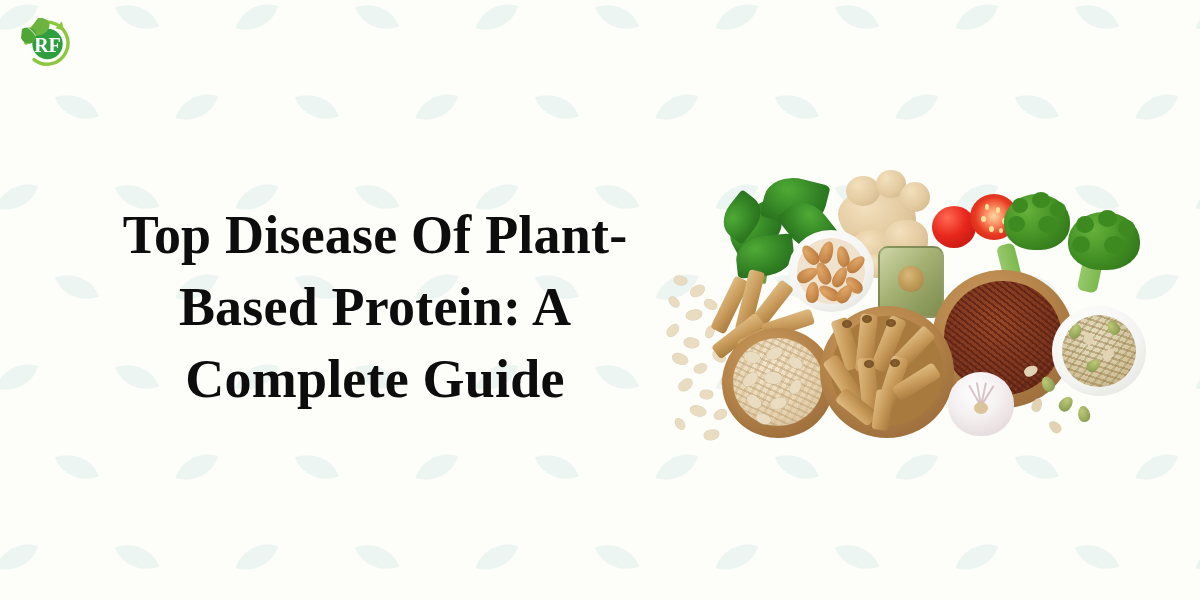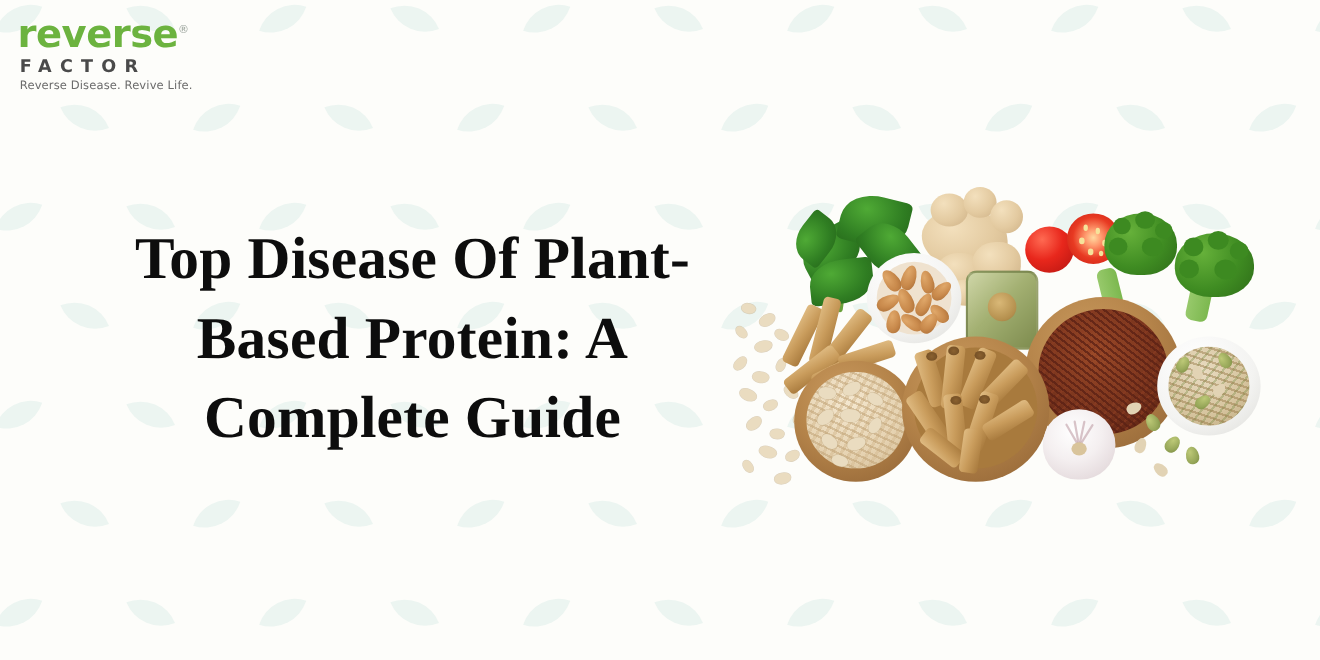--- a/index.html
+++ b/index.html
@@ -329,26 +329,38 @@
       <div class="wm-leaf" style="background: rgb(236, 245, 241); left: 600px; top: 540px; transform: rotate(-22deg);"></div>
       <div class="wm-leaf alt" style="background: rgb(236, 245, 241); left: 720px; top: 540px; transform: rotate(18deg);"></div>
       <div class="wm-leaf" style="background: rgb(236, 245, 241); left: 840px; top: 540px; transform: rotate(-22deg);"></div>
       <div class="wm-leaf alt" style="background: rgb(236, 245, 241); left: 960px; top: 540px; transform: rotate(18deg);"></div>
       <div class="wm-leaf" style="background: rgb(236, 245, 241); left: 1080px; top: 540px; transform: rotate(-22deg);"></div>
       <div class="wm-leaf alt" style="background: rgb(236, 245, 241); left: 1200px; top: 540px; transform: rotate(18deg);"></div>
     </div>
 
   <div id="logo">
 
-
-    <div id="logo-wordmark">
-      <span id="brand-primary"><span>reverse</span><span id="brand-reg">®</span></span>
-      <span id="brand-secondary">FACTOR</span>
-      <span id="brand-tagline">Reverse Disease. Revive Life.</span>
-    </div>
+    <div id="logo-mark">
+      <svg width="62" height="62" viewBox="0 0 62 62" aria-hidden="true">
+
+        <path d="M10 31 a21 21 0 1 1 8 16.6" fill="none" stroke="#8dc63f" stroke-width="3.4" stroke-linecap="round"></path>
+        <path d="M10 31 a21 21 0 0 1 6.5 -15.2" fill="none" stroke="#8dc63f" stroke-width="3.4" stroke-linecap="round"></path>
+
+        <path d="M44.5 9.5 L49.5 17.5 L40.5 17.8 Z" fill="#8dc63f" transform="rotate(18 45 14)"></path>
+
+        <circle cx="31.5" cy="32" r="15.2" fill="#2e9e3e"></circle>
+
+        <text x="31.5" y="39.5" text-anchor="middle" font-family="'Liberation Serif','DejaVu Serif',serif" font-size="20" font-weight="700" fill="#ffffff">RF</text>
+
+        <path d="M22 6 C33 5 37 13 30 20 C23 27 15 23 16 14 Z" fill="#6cb33f"></path>
+        <path d="M6 17 C15 13 22 18 20 26 C18 34 8 33 5 26 Z" fill="#4fa535"></path>
+        <path d="M20 24 C16 18 12 15 7 13" fill="none" stroke="#ffffff" stroke-width="1.1" opacity="0.55"></path>
+      </svg>
+    </div>
+
 
   </div>
 
   <h1 id="headline">Top Disease Of Plant-Based Protein: A Complete Guide</h1>
 
   <div id="food-image">
 
     <div class="oat-flake" style="left:14px; top:118px; width:13px; height:9px; transform:rotate(18deg);"></div>
     <div class="oat-flake" style="left:30px; top:128px; width:15px; height:10px; transform:rotate(-24deg);"></div>
     <div class="oat-flake" style="left:8px; top:140px; width:12px; height:8px; transform:rotate(52deg);"></div>

